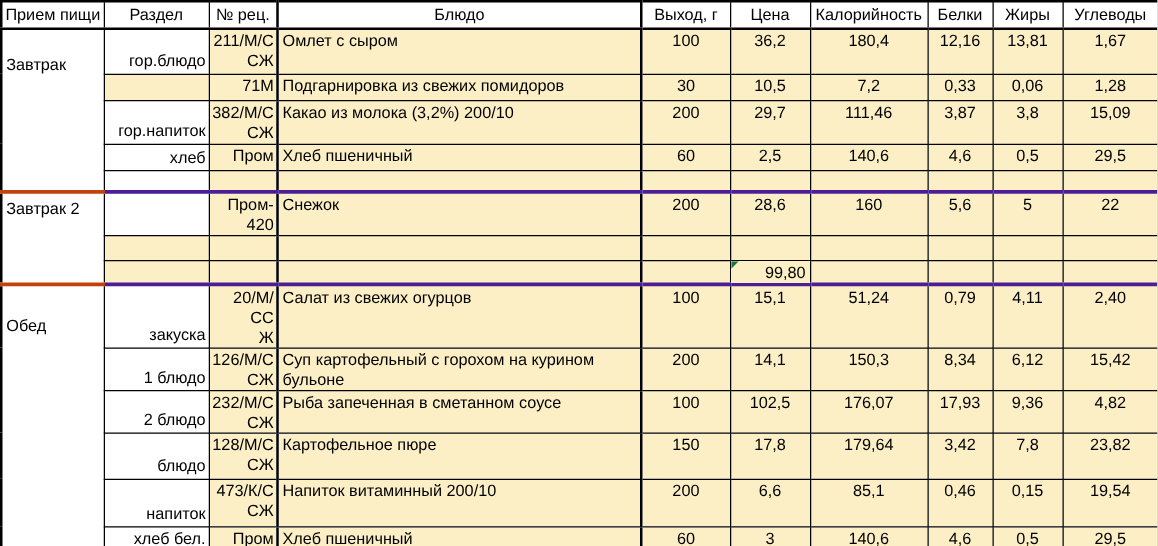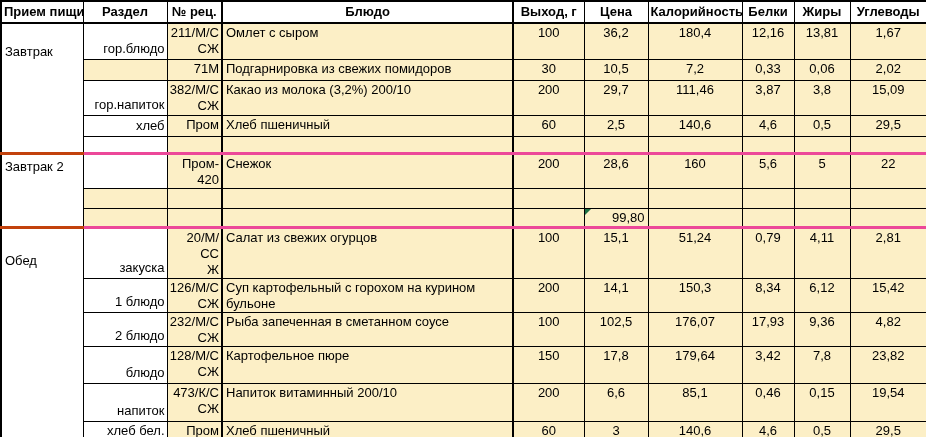--- a/index.html
+++ b/index.html
@@ -15,21 +15,21 @@
     border-left: 2px solid #000; border-top: 2px solid #000; border-right: 2px solid #000;
   }
   .grid th, .grid td {
     border: 1px solid #000;
     padding: 0 2px;
     overflow: hidden;
     background: #fff;
   }
   .grid thead th {
     border-bottom: 2px solid #000;
-    font-weight: 700;
+    font-weight: 400;
     text-align: center;
     vertical-align: middle;
     height: 20px;
     white-space: nowrap;
   }
   td.beige { background: #FCEFC6; }
   td.c-meal {
     vertical-align: top; text-align: left;
     padding-left: 3px;
     border-bottom: 3px solid #c2410c;
@@ -45,21 +45,21 @@
   }
   td.c-dish {
     text-align: left; vertical-align: top;
     padding: 1px 2px 0 3px;
   }
   td.c-num {
     text-align: center; vertical-align: top;
     padding-top: 1px;
   }
   td.right { text-align: right; padding-right: 3px; }
-  tr.thickb > td { border-bottom: 3px solid #ec4899; }
+  tr.thickb > td { border-bottom: 3px solid #4c1d95; }
   .bl2 { border-left: 2px solid #000 !important; }
   td.errcell { position: relative; }
   .err-tri {
     position: absolute; top: 0; left: 0;
     width: 0; height: 0;
     border-top: 6px solid #1d7044;
     border-right: 6px solid transparent;
   }
 </style>
 </head>
@@ -109,21 +109,21 @@
         </tr>
         <tr style="height: 21px;">
           <td class="c-section beige"></td>
           <td class="c-recipe beige">71М</td>
           <td class="c-dish beige bl2">Подгарнировка из свежих помидоров</td>
           <td class="c-num beige bl2">30</td>
           <td class="c-num beige">10,5</td>
           <td class="c-num beige">7,2</td>
           <td class="c-num beige">0,33</td>
           <td class="c-num beige">0,06</td>
-          <td class="c-num beige">2,02</td>
+          <td class="c-num beige">1,28</td>
         </tr>
         <tr style="height: 35px;">
           <td class="c-section">гор.напиток</td>
           <td class="c-recipe beige">382/М/С
 СЖ</td>
           <td class="c-dish beige bl2">Какао из молока (3,2%) 200/10</td>
           <td class="c-num beige bl2">200</td>
           <td class="c-num beige">29,7</td>
           <td class="c-num beige">111,46</td>
           <td class="c-num beige">3,87</td>
@@ -191,21 +191,21 @@
           <td class="c-meal" rowspan="8" style="padding-top: 24px;">Обед</td>
           <td class="c-section">закуска</td>
           <td class="c-recipe beige">20/М/СС
 Ж</td>
           <td class="c-dish beige bl2">Салат из свежих огурцов</td>
           <td class="c-num beige bl2">100</td>
           <td class="c-num beige">15,1</td>
           <td class="c-num beige">51,24</td>
           <td class="c-num beige">0,79</td>
           <td class="c-num beige">4,11</td>
-          <td class="c-num beige">2,81</td>
+          <td class="c-num beige">2,40</td>
         </tr>
         <tr style="height: 34px;">
           <td class="c-section">1 блюдо</td>
           <td class="c-recipe beige">126/М/С
 СЖ</td>
           <td class="c-dish beige bl2">Суп картофельный с горохом на курином бульоне</td>
           <td class="c-num beige bl2">200</td>
           <td class="c-num beige">14,1</td>
           <td class="c-num beige">150,3</td>
           <td class="c-num beige">8,34</td>

